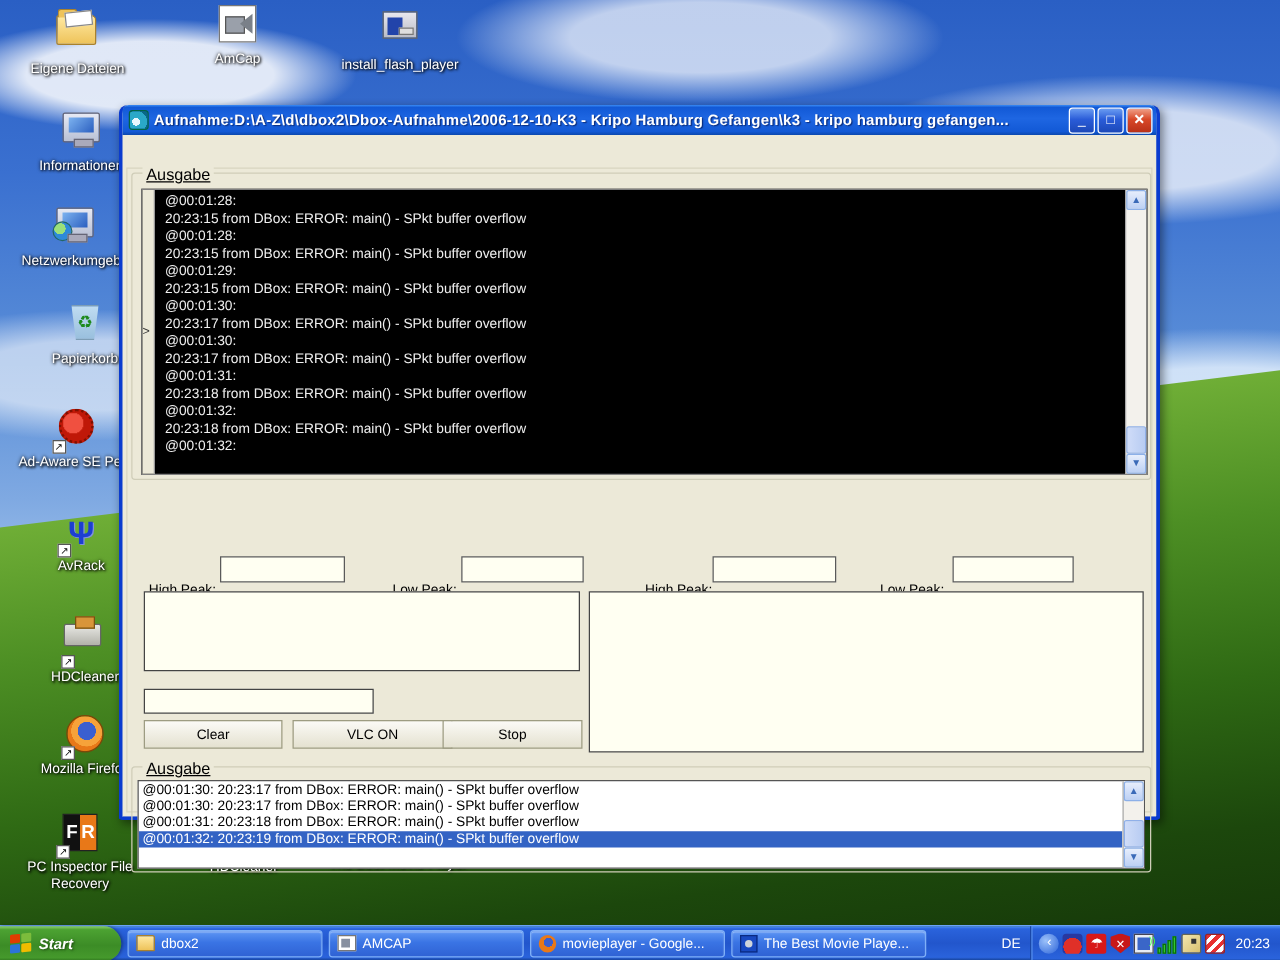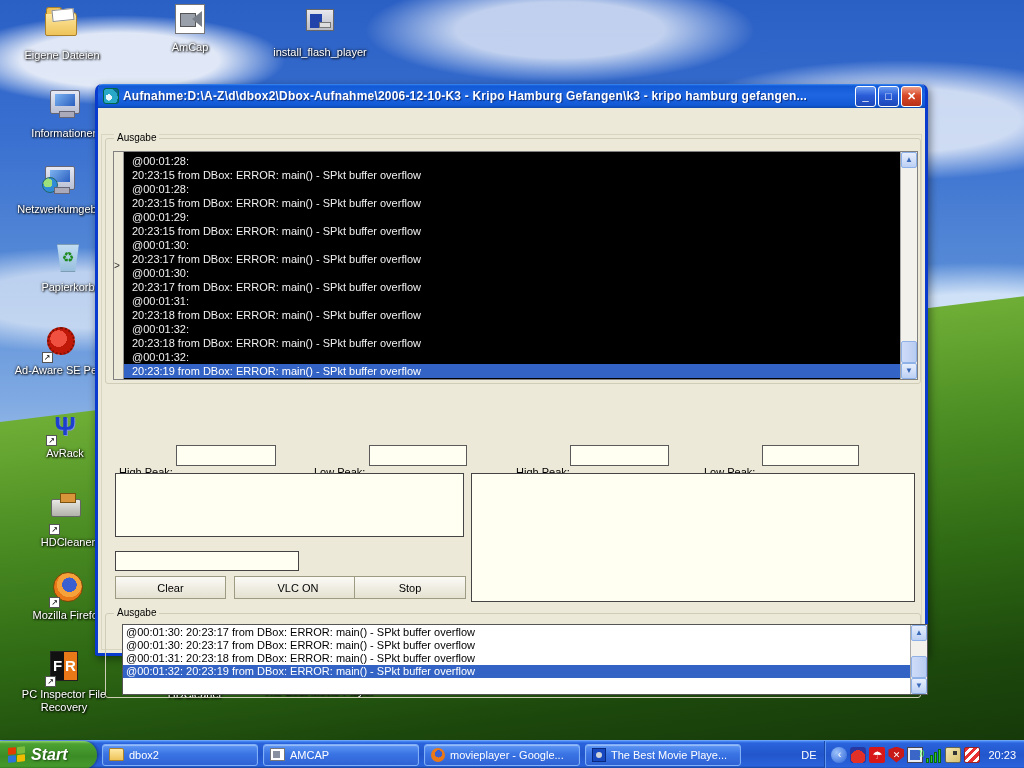--- a/index.html
+++ b/index.html
@@ -75,21 +75,21 @@
 
   
   .tabs { display:flex; align-items:flex-end; height:26px; padding:3px 2px 0 3px; gap:0; }
   .tab { font-size:11px; padding:3px 11px 3px; border:1px solid #919b9c; border-bottom:none; border-radius:3px 3px 0 0;
     background:linear-gradient(180deg,#fcfcfa,#e6e3d2); margin-right:1px; color:#000; cursor:pointer; }
   .tab.active { background:#fdfdf8; padding:4px 12px 4px; position:relative; top:1px; border-color:#888; }
 
   .page { position:absolute; left:3px; right:3px; top:50px; bottom:3px; border:1px solid #d8d5c0; background:#ece9d8; }
 
   .group { position:absolute; border:1px solid #cfcdb8; border-radius:3px; }
-  .group .legend { position:absolute; top:-7px; left:8px; background:#ece9d8; padding:0 3px; font-size:10px; color:#000; }
+  .group .legend { position:absolute; top:-7px; left:8px; background:#ece9d8; padding:0 3px; font-size:13px; color:#000;text-decoration:underline; }
 
   .g1 { left:3px; top:3px; width:816px; height:246px; }
   .console { position:absolute; left:7px; top:12px; width:805px; height:229px; border:1px solid #808080;
     background:#000; display:flex; }
   .gutter { width:10px; background:#ece9d8; border-right:1px solid #999; position:relative; flex:none; }
   .gutter .mark { position:absolute; top:108px; left:0; font-size:10px; color:#333; }
   .clines { flex:1; overflow:hidden; padding-top:2px; }
   .cl { color:#f0f0f0; font-size:11px; line-height:14px; padding-left:8px; white-space:nowrap; }
   .cl.sel { background:#3363c4; color:#fff; }
 
@@ -107,33 +107,33 @@
   .pl3{left:414px;} .pi3{left:468px;width:99px;}
   .pl4{left:602px;} .pi4{left:660px;width:97px;}
 
   .boxL { position:absolute; left:13px; top:338px; width:349px; height:64px; background:#fffff2; border:1px solid #444; }
   .boxR { position:absolute; left:369px; top:338px; width:444px; height:129px; background:#fffff2; border:1px solid #444; }
   .smallinput { position:absolute; left:13px; top:416px; width:184px; height:20px; background:#fffff2; border:1px solid #444; font-size:11px; padding:0 3px; }
   .pbtn { position:absolute; top:441px; height:23px; background:linear-gradient(180deg,#fbfaf6,#e4e1d0); border:1px solid #9d9c82; font-size:11px; font-family:"Liberation Sans",sans-serif; color:#000; cursor:pointer; }
   .b1{left:13px;width:111px;} .b2{left:132px;width:128px;} .b3{left:252px;width:112px;}
 
   .g2 { left:3px; top:478px; width:816px; height:85px; }
-  .list { position:absolute; left:4px; top:10px; width:806px; height:71px; border:1px solid #555; background:#fff; display:flex;margin-left:12px; }
+  .list { position:absolute; left:4px; top:10px; width:806px; height:71px; border:1px solid #555; background:#fff; display:flex; }
   .llines { flex:1; overflow:hidden; padding-top:1px; }
   .ll { color:#000; font-size:11px; line-height:13px; padding-left:3px; white-space:nowrap; }
   .ll.sel { background:#3363c4; color:#fff; }
 
   
   .taskbar { position:absolute; left:0; right:0; bottom:0; height:28px; display:flex; align-items:center;
     background:linear-gradient(180deg,#4b8df8 0%, #2a63dc 8%, #2256cc 50%, #2a63dc 92%, #17459f 100%);
     border-top:1px solid #6aa2f8; z-index:50; }
   .startbtn { height:28px; width:97px; display:flex; align-items:center; gap:5px; padding-left:8px; flex:none;
     background:linear-gradient(180deg,#8cd06a 0%, #4ca232 10%, #3c8c26 55%, #45992c 90%, #2c701c 100%);
     border-radius:0 14px 14px 0; box-shadow:1px 0 3px rgba(0,0,0,.4); cursor:pointer; }
-  .startbtn .stext { color:#fff; font-size:16px; font-weight:bold; font-style:italic; text-shadow:1px 1px 2px #1c4a10; }
+  .startbtn .stext { color:#fff; font-size:12px; font-weight:bold; font-style:italic; text-shadow:1px 1px 2px #1c4a10; }
   .winflag { width:18px; height:16px; display:grid; grid-template-columns:8px 8px; grid-template-rows:7px 7px; gap:1px; transform:skewY(-6deg); }
   .winflag i { border-radius:1px; }
   .winflag .q1{background:#e03c00;} .winflag .q2{background:#7cbc3c;} .winflag .q3{background:#2c74d8;} .winflag .q4{background:#f0bc00;}
   .taskbtn { height:22px; width:156px; margin-left:5px; display:flex; align-items:center; gap:5px; padding:0 6px; flex:none;
     background:linear-gradient(180deg,#5e96f4,#3a74e4 45%,#2f62d4); border:1px solid #7fb0f8; border-radius:3px;
     color:#fff; font-size:11px; white-space:nowrap; overflow:hidden; cursor:pointer; box-shadow:inset 0 1px 1px rgba(255,255,255,.4); }
   .tico { width:15px; height:13px; flex:none; }
   .tico.folder { background:linear-gradient(180deg,#ffe9a2,#eec35a); border:1px solid #a9812d; border-radius:1px 2px 1px 1px; }
   .tico.amcap { background:#fff; border:1px solid #777; position:relative; }
   .tico.amcap:before{ content:''; position:absolute; inset:2px 4px 2px 2px; background:#8890a0; }
@@ -296,21 +296,20 @@
           <div class="cl">20:23:15 from DBox: ERROR: main() - SPkt buffer overflow</div>
           <div class="cl">@00:01:30:</div>
           <div class="cl">20:23:17 from DBox: ERROR: main() - SPkt buffer overflow</div>
           <div class="cl">@00:01:30:</div>
           <div class="cl">20:23:17 from DBox: ERROR: main() - SPkt buffer overflow</div>
           <div class="cl">@00:01:31:</div>
           <div class="cl">20:23:18 from DBox: ERROR: main() - SPkt buffer overflow</div>
           <div class="cl">@00:01:32:</div>
           <div class="cl">20:23:18 from DBox: ERROR: main() - SPkt buffer overflow</div>
           <div class="cl">@00:01:32:</div>
-          <div class="cl sel">20:23:19 from DBox: ERROR: main() - SPkt buffer overflow</div>
         </div>
         <div class="vscroll">
           <div class="sbtn">▲</div>
           <div class="strack">
               <div class="sthumb bottom"></div>
             </div>
           <div class="sbtn">▼</div>
         </div>
       </div>
     </div>

